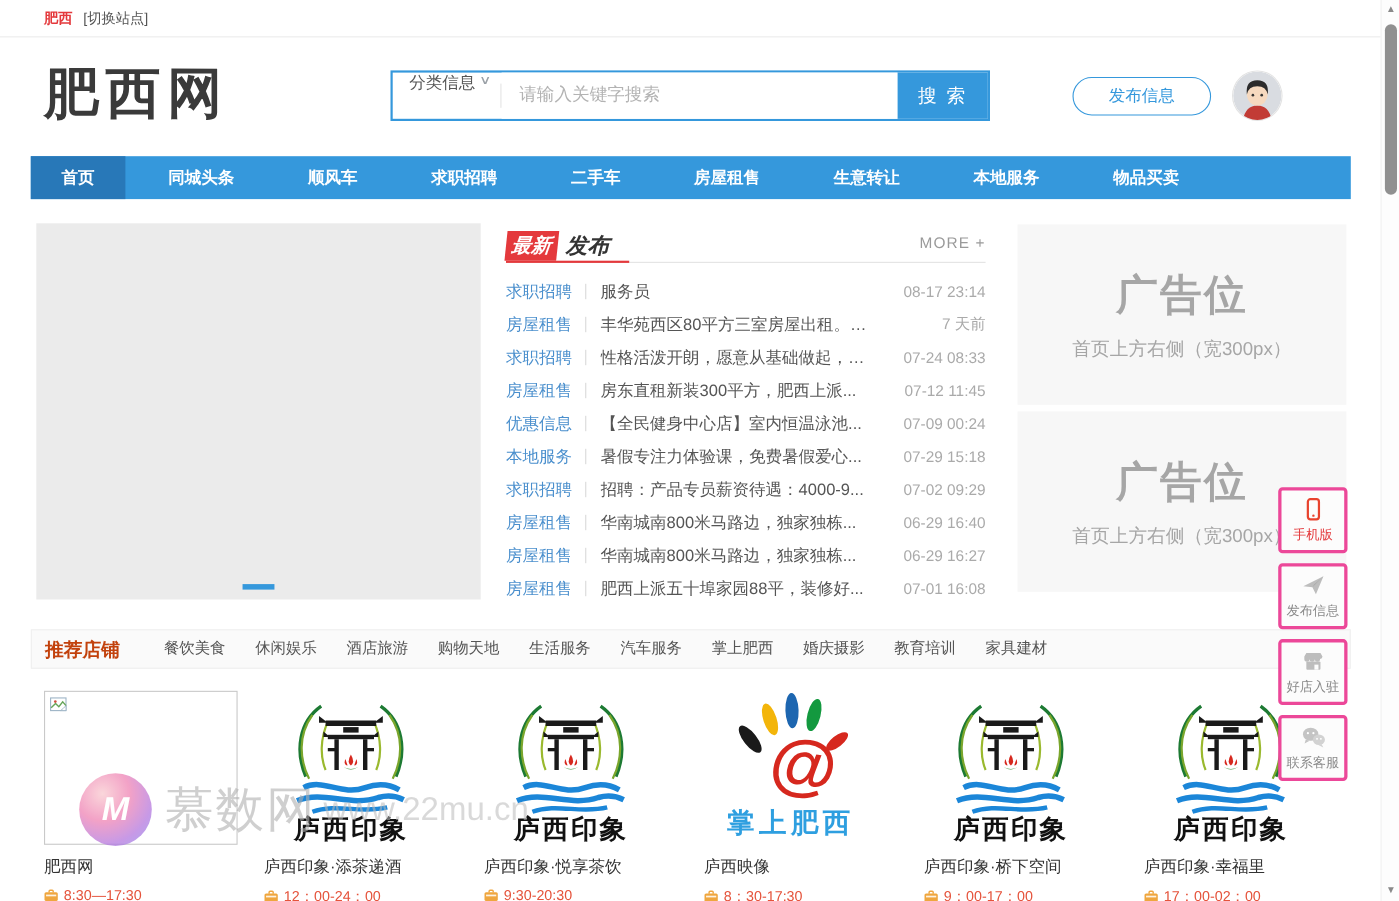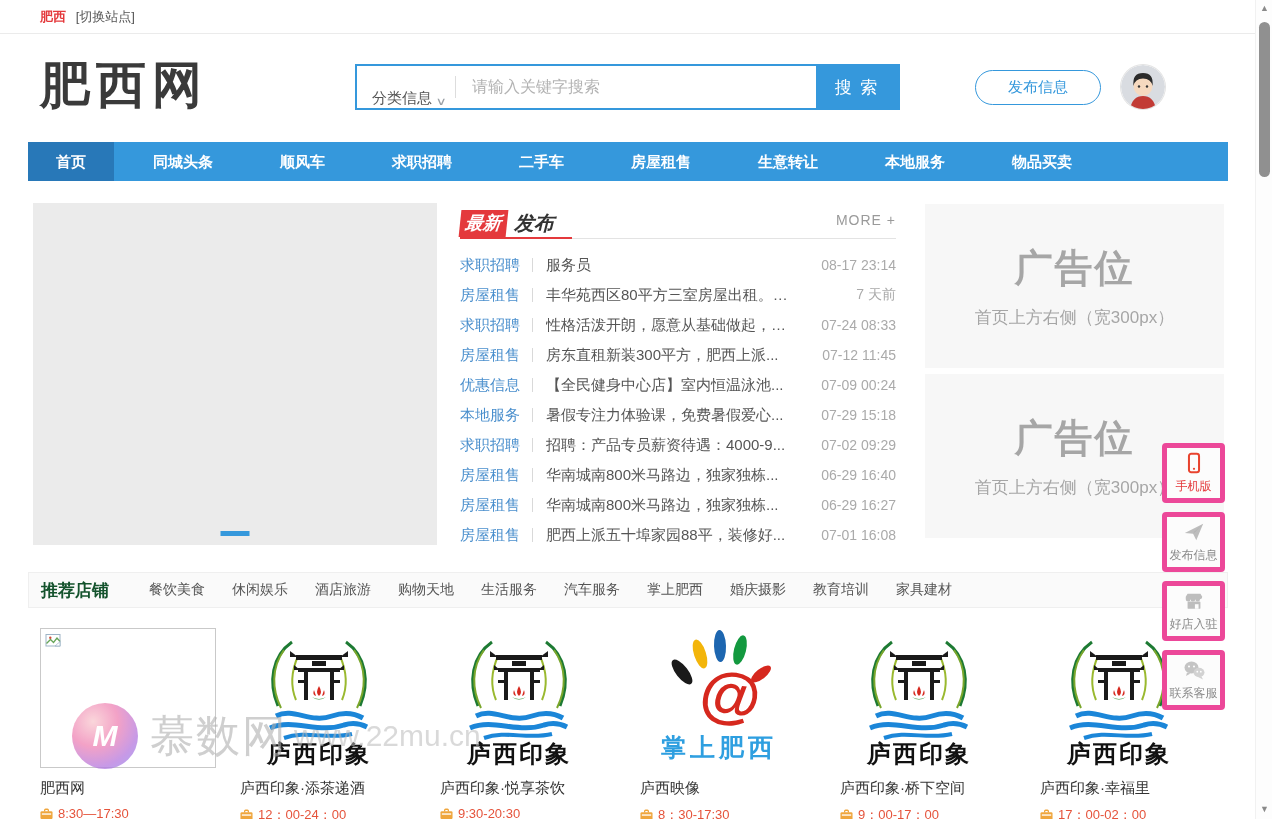--- a/index.html
+++ b/index.html
@@ -11,21 +11,21 @@
   .topbar { position:absolute; left:0; top:0; width:1272px; height:34px;
     border-bottom:1px solid #ebebeb; font-size:13px; line-height:34px; padding-left:40px; }
   .topbar .site { color:#e4393c; font-weight:bold; margin-right:6px; cursor:pointer; }
   .topbar .switch { color:#555; cursor:pointer; }
 
   
   .logo { position:absolute; left:40px; top:52px; font-size:50px; font-weight:900;
     color:#3a3a3a; letter-spacing:6px; }
   .searchbox { position:absolute; left:355px; top:64px; width:545px; height:46px;
     border:2px solid #3598dc; background:#fff; display:flex; align-items:stretch; }
-  .cat-select { display:flex; align-items:flex-end; padding:0 10px 0 15px; color:#555;
+  .cat-select { display:flex; align-items:flex-start; padding:0 10px 0 15px; color:#555;
     font-size:15px; cursor:pointer; white-space:nowrap; }
   .cat-select .chev { color:#9aa0a6; font-size:11px; margin-left:5px; transform:scaleX(1.4); }
   .search-divider { width:1px; background:#ddd; margin:10px 0; }
   .searchbox input { flex:1; border:none; outline:none; font-size:16px; padding-left:16px;
     color:#333; font-family:inherit; }
   .searchbox input::placeholder { color:#b3b3b3; }
   .search-btn { width:82px; background:#3598dc; color:#fff; font-size:17px; border:none;
     cursor:pointer; letter-spacing:2px; font-family:inherit; }
   .publish-pill { position:absolute; left:975px; top:70px; width:126px; height:35px;
     border:1px solid #3598dc; border-radius:18px; color:#3598dc; font-size:15px;
@@ -68,30 +68,30 @@
 
   
   .ad { position:absolute; left:925px; width:299px; height:164px; background:#f7f7f7;
     display:flex; flex-direction:column; align-items:center; justify-content:center; }
   .ad1 { top:204px; } .ad2 { top:374px; }
   .ad-title { font-size:38px; font-weight:bold; color:#a6a6a6; letter-spacing:2px; }
   .ad-sub { font-size:17px; color:#a6a6a6; margin-top:12px; white-space:nowrap;text-align:right; }
 
   
   .float-tools { position:absolute; left:1162px; top:443px; width:64px; z-index:30; }
-  .tool { width:63px; height:60px; background:#fcfcfc; border:5px solid #ec4899;
+  .tool { width:63px; height:60px; background:#fcfcfc; border:3px solid #ec4899;
     border-radius:4px; margin-bottom:9px; display:flex; flex-direction:column;
     align-items:center; justify-content:center; gap:4px; cursor:pointer; }
   .tool-label { font-size:12px; color:#8a8a8a; white-space:nowrap; }
   .tool.accent .tool-label { color:#e4393c; }
 
   
   .shops-bar { position:absolute; left:28px; top:572px; width:1200px; height:36px;
     background:#fafafa; border:1px solid #efefef; display:flex; align-items:center; }
-  .shops-title { font-size:17px; font-weight:bold; color:#14532d; margin:0 40px 0 12px;
+  .shops-title { font-size:17px; font-weight:bold; color:#c2410c; margin:0 40px 0 12px;
     white-space:nowrap; }
   .shops-tab { font-size:14px; color:#555; margin-right:27px; cursor:pointer;
     white-space:nowrap; }
   .cards { position:absolute; left:40px; top:628px; display:flex; }
   .shop-card { width:200px; flex:none; cursor:pointer; }
   .shop-img { width:176px; height:140px; position:relative; }
   .img-placeholder { width:176px; height:140px; background:#fff; border:1px solid #c9c9c9; }
   .broken-icon { position:absolute; left:5px; top:5px; }
   .shop-logo { display:block; margin-left:4px; }
   .shop-name { margin-top:11px; font-size:15px; color:#333; white-space:nowrap; }

